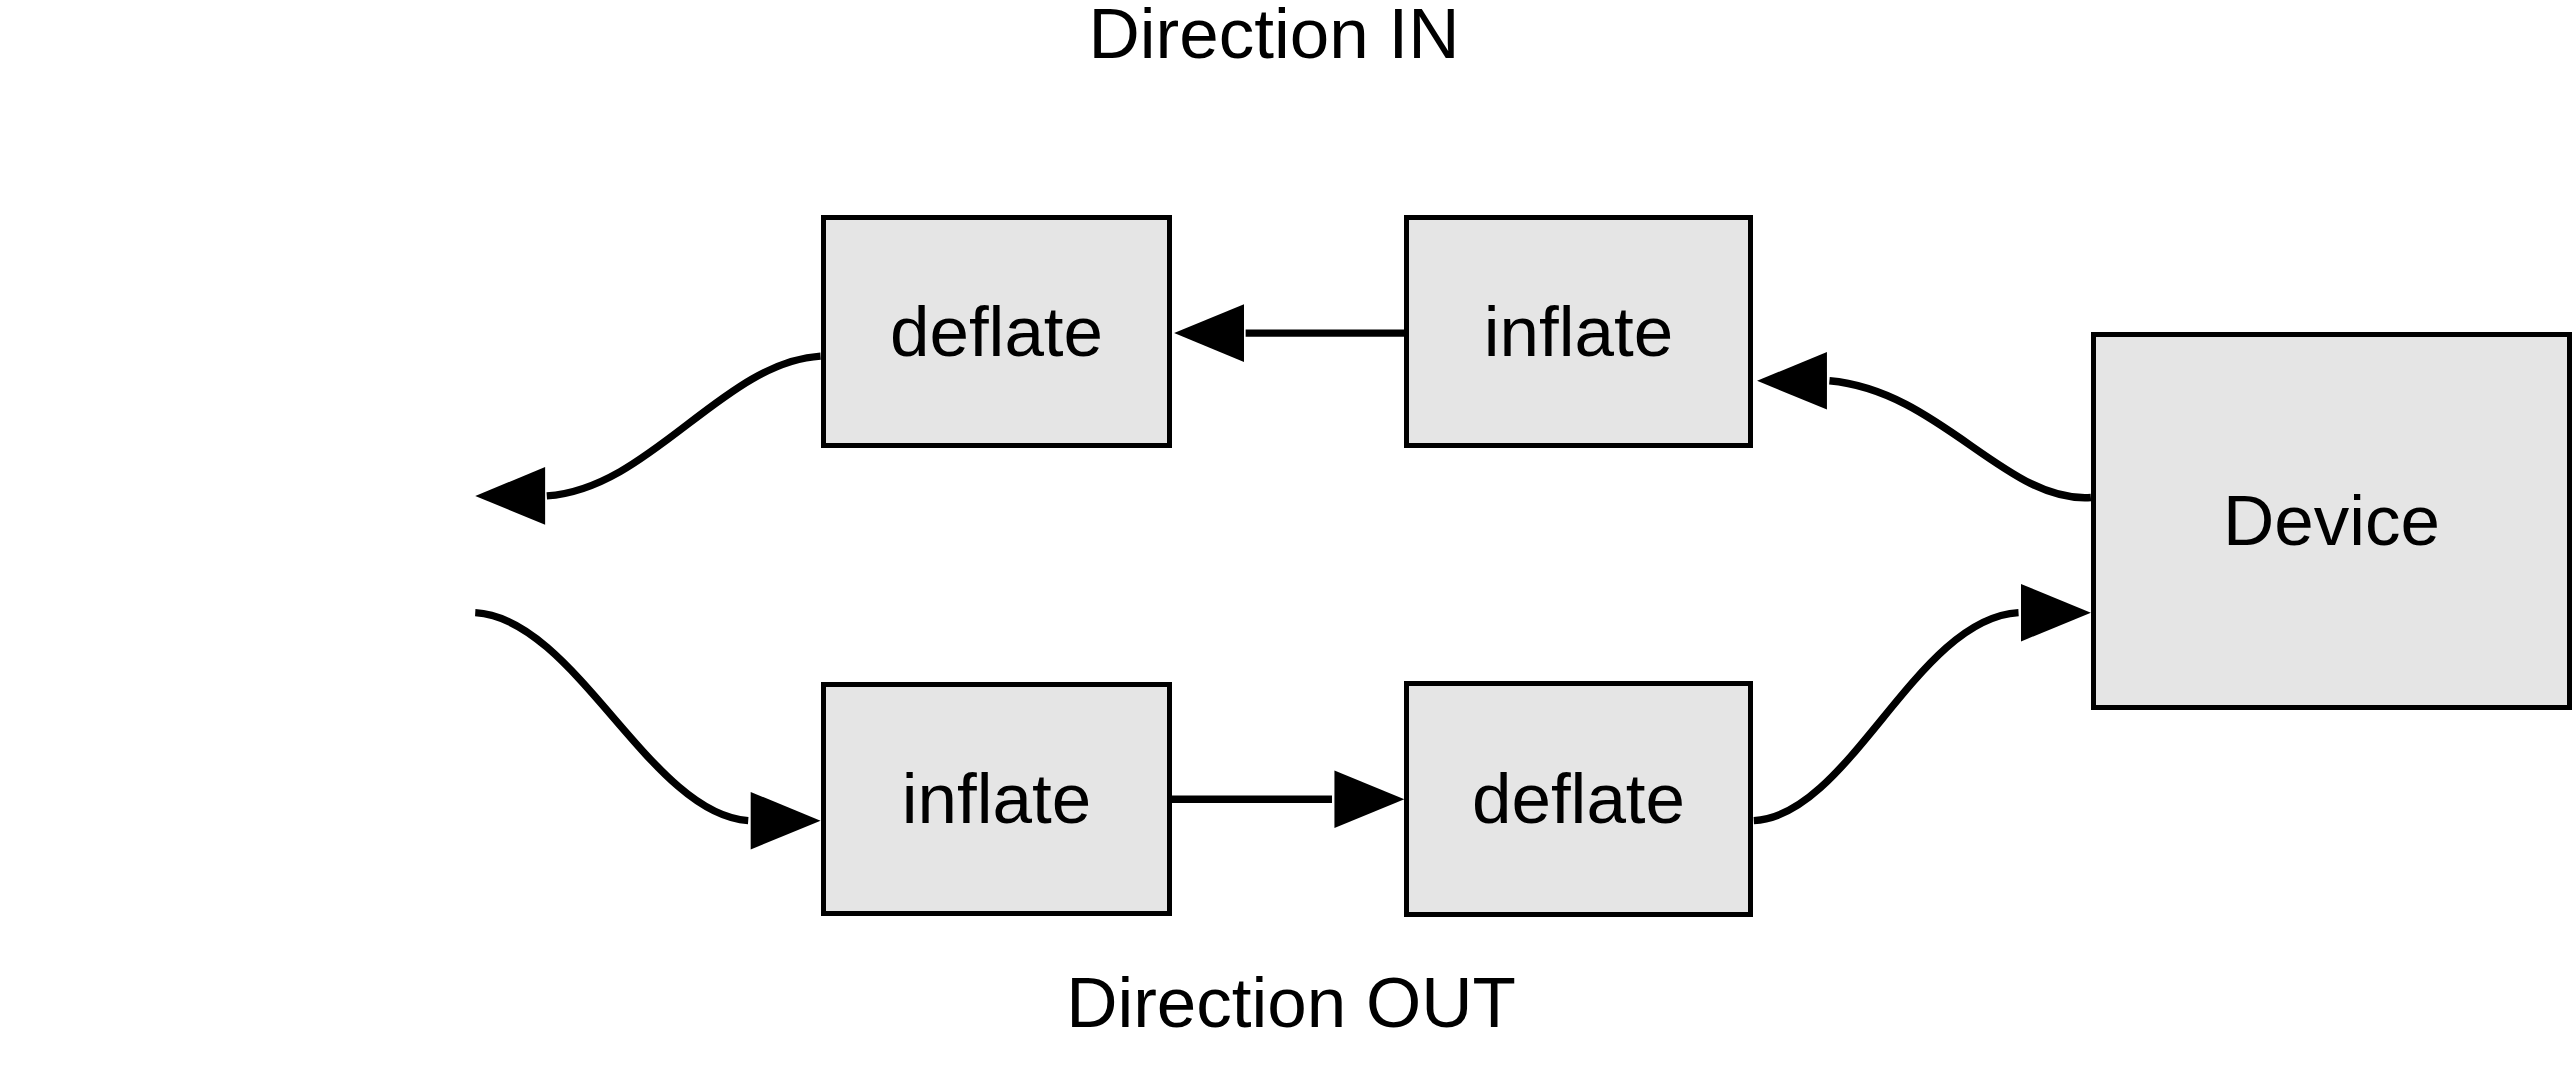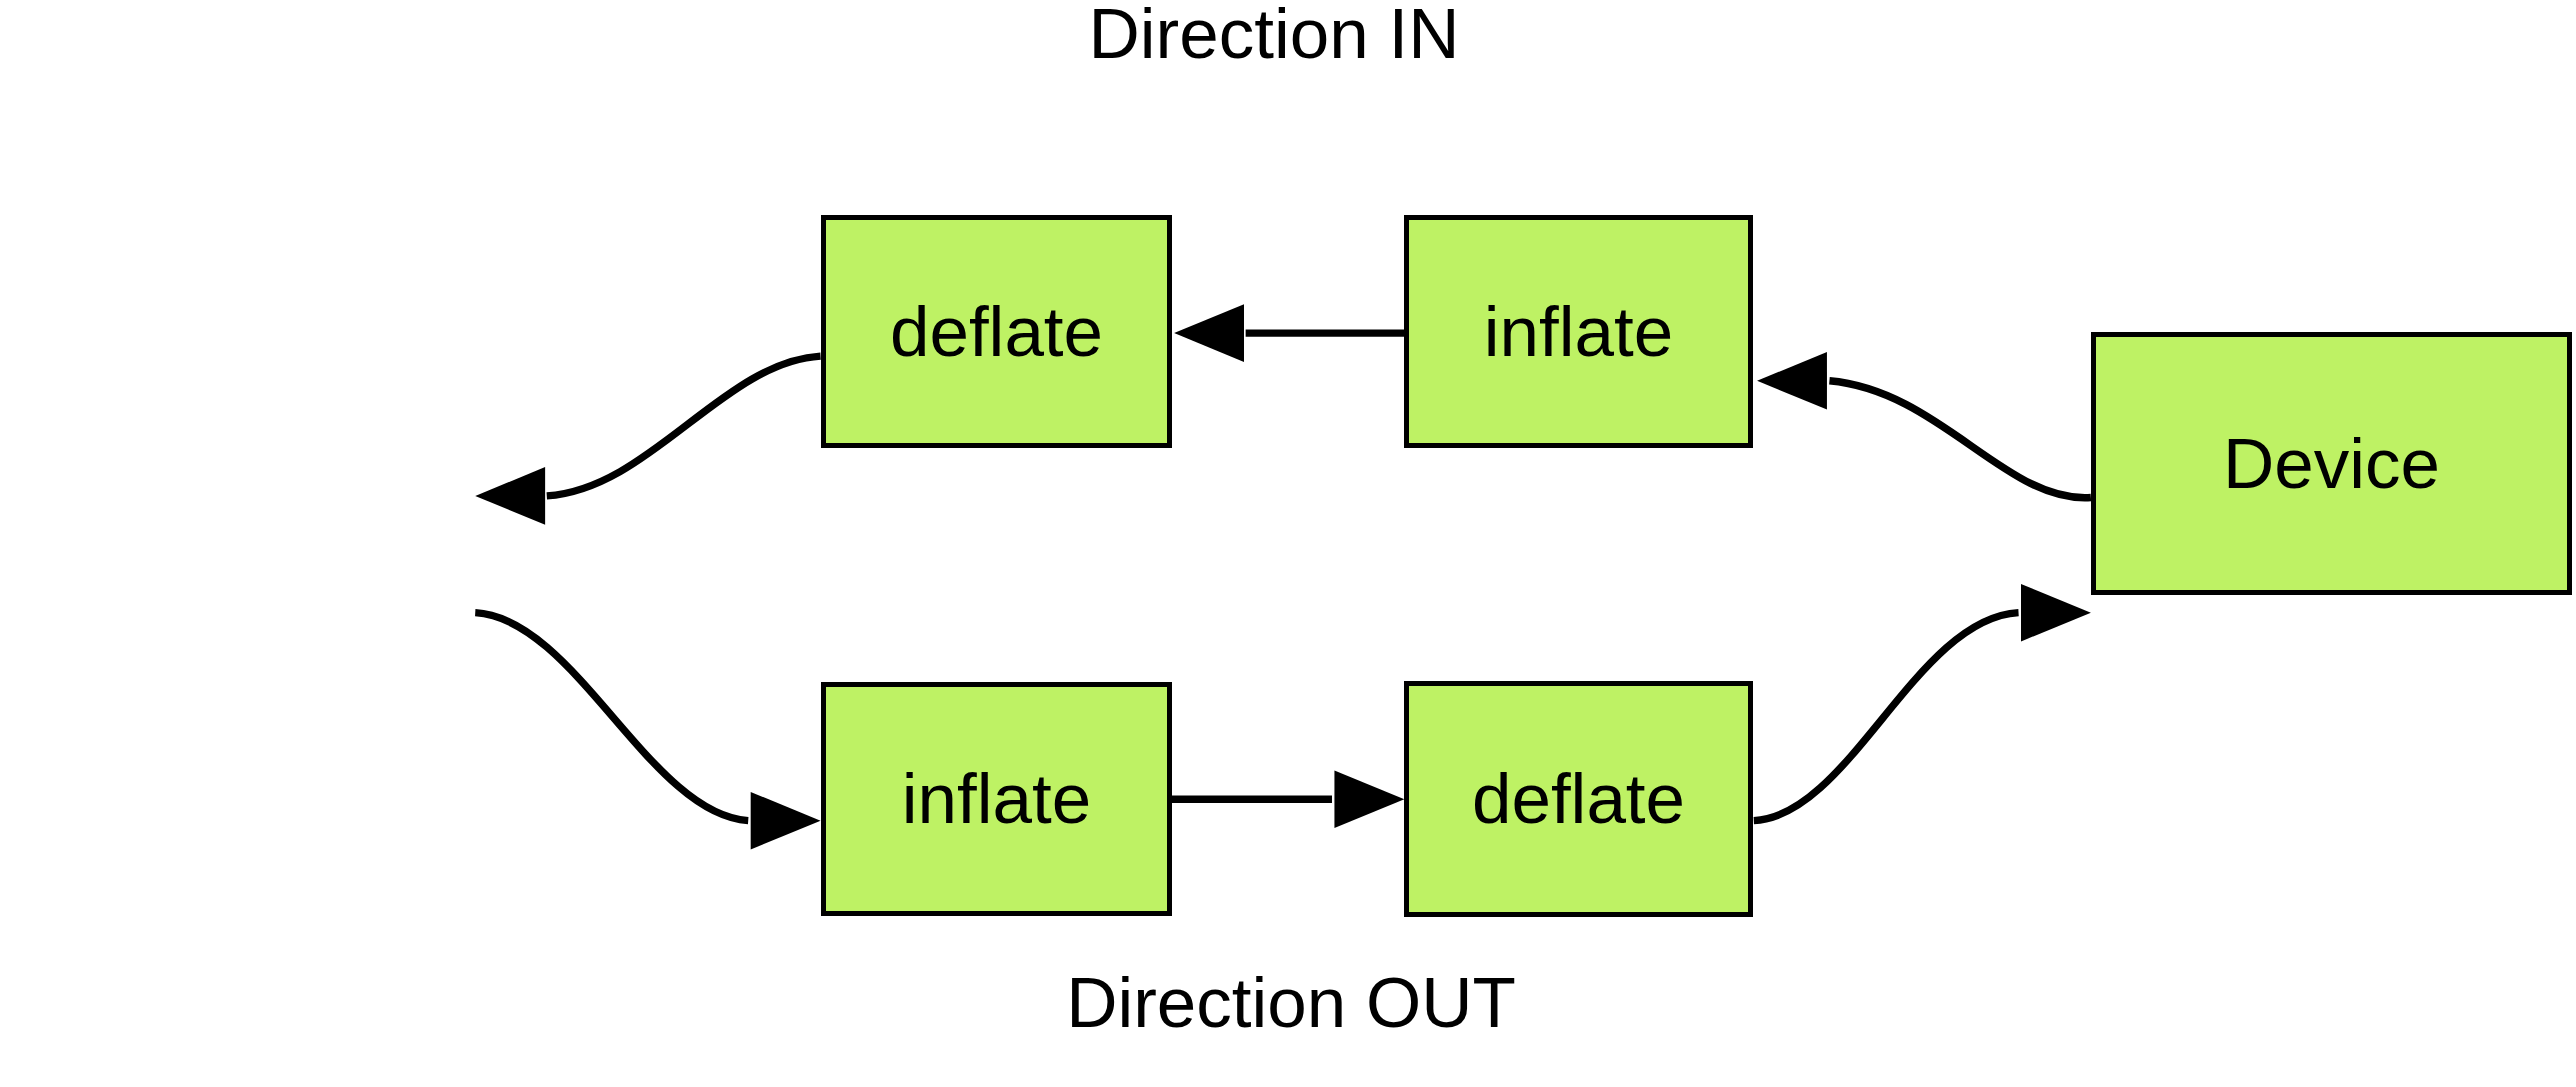--- a/index.html
+++ b/index.html
@@ -12,21 +12,21 @@
     width: 2576px;
     height: 1088px;
     background: #ffffff;
     overflow: hidden;
     font-family: Liberation Sans, sans-serif;
   }
   .node {
     position: absolute;
     box-sizing: border-box;
     border: 5.8px solid #000000;
-    background: #bef264;
+    background: #e5e5e5;
     display: flex;
     flex-direction: column;
     align-items: center;
     justify-content: center;
     color: #000000;
     z-index: 3;
   }
   .node-label {
     font-size: 71px;
     line-height: 1.06;
@@ -93,21 +93,21 @@
 
 
   <div class="node" style="left:821px; top:215px; width:351px; height:233px;">
     <span class="node-label">deflate</span>
   </div>
 
   <div class="node" style="left:1404px; top:215px; width:349px; height:233px;">
     <span class="node-label">inflate</span>
   </div>
 
-  <div class="node" style="left:2091px; top:332px; width:481px; height:263px;">
+  <div class="node" style="left:2091px; top:332px; width:481px; height:378px;">
     <span class="node-label">Device</span>
   </div>
 
   <div class="node" style="left:821px; top:682px; width:351px; height:234px;">
     <span class="node-label">inflate</span>
   </div>
 
   <div class="node" style="left:1404px; top:681px; width:349px; height:236px;">
     <span class="node-label">deflate</span>
   </div>

